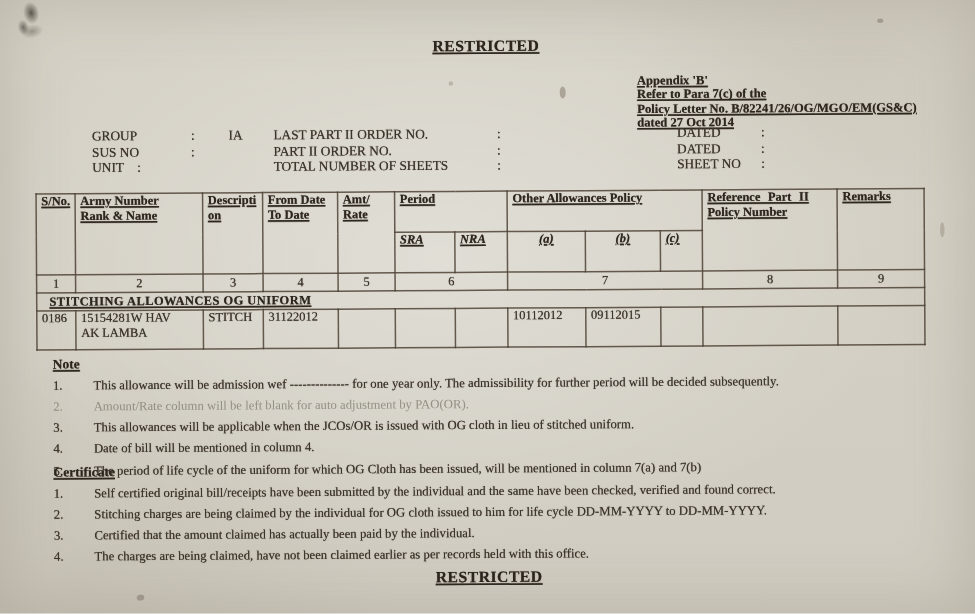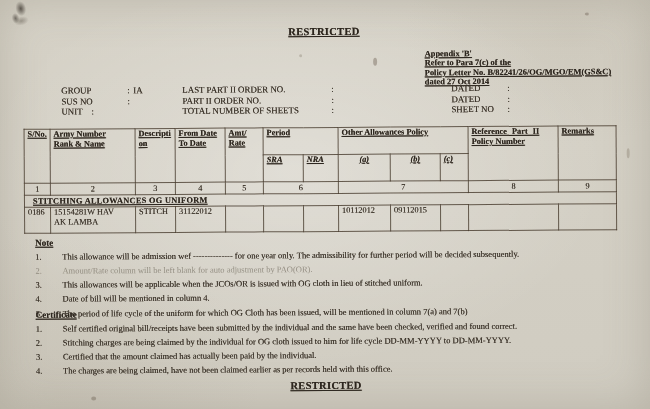--- a/index.html
+++ b/index.html
@@ -40,21 +40,21 @@
     font-size: 8.4px; line-height: 9.4px;
   }
   .appendix div { text-decoration: underline; }
   
   .info { position: absolute; left: 62px; top: 84px; width: 560px; font-size: 8.9px; }
   .info-row { position: relative; height: 10.5px; }
   .info-row span { position: absolute; top: 0; white-space: nowrap; }
   .l-label { left: 0; }
   .l-colon { left: 66px; }
   .row-unit .l-colon { left: 30px; }
-  .l-value { left: 72px; }
+  .l-value { left: 91px; }
   .m-label { left: 121px; }
   .m-colon { left: 270px; }
   .r-label { left: 390px; }
   .r-colon { left: 446px; }
   
   table.allow {
     position: absolute; left: 24px; top: 127px;
     width: 592px; border-collapse: collapse; table-layout: fixed;
     font-size: 8.3px;
   }

